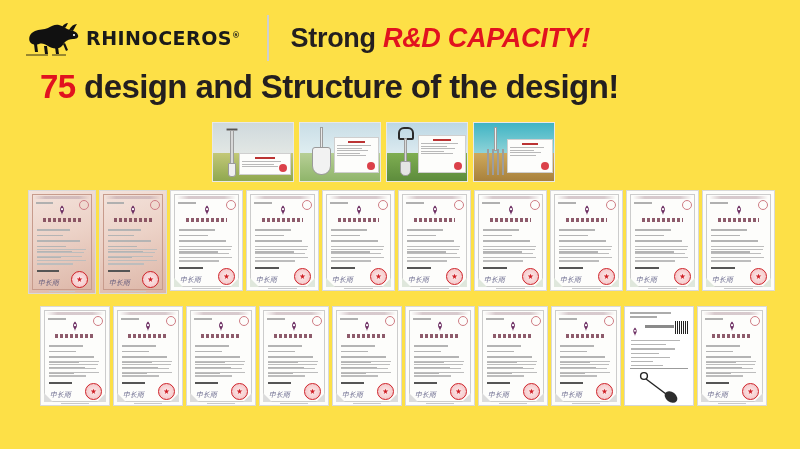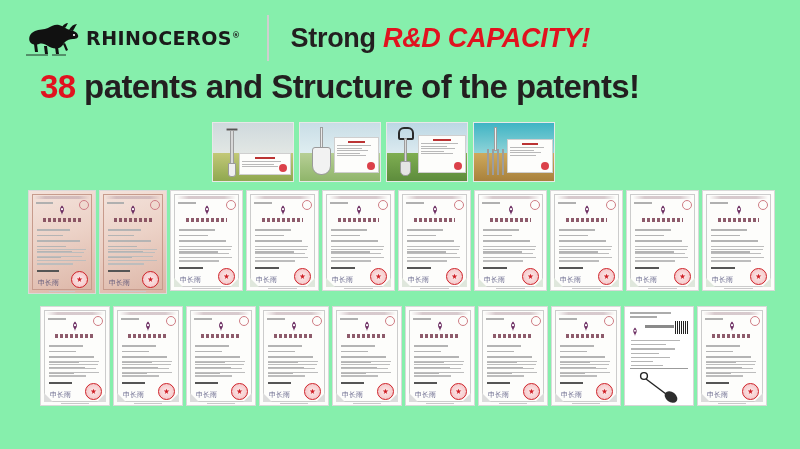--- a/index.html
+++ b/index.html
@@ -1,21 +1,21 @@
 <!DOCTYPE html>
 <html><head>
 <meta charset="utf-8">
 <style>
   html,body{margin:0;padding:0;}
   body{
     width:800px;height:449px;background:#ffffff;overflow:hidden;
     font-family:"Liberation Sans",sans-serif;
     position:relative;
   }
-  .page{position:relative;width:800px;height:449px;background:#86efac;}
+  .page{position:relative;width:800px;height:449px;background:#fde047;}
 
   
   .header{position:absolute;left:0;top:0;width:800px;height:118px;}
   .brand-row{position:absolute;left:22px;top:14px;display:flex;align-items:center;height:48px;}
   .logo{display:flex;align-items:center;height:44px;}
   .logo svg{display:block;}
   .logo-word{
     font-family:"DejaVu Sans",sans-serif;
     font-weight:700;font-size:19px;letter-spacing:.5px;color:#1a1a1a;
     margin-left:2px;line-height:1;position:relative;
@@ -49,21 +49,21 @@
     padding:2px 2px;overflow:hidden;
   }
   .mc-title{height:2px;background:#b33;margin:1px auto 2px auto;width:42%;}
   .mc-line{height:1px;background:#b9b9b9;margin:1.6px 0;}
   .mc-seal{
     position:absolute;right:3px;bottom:2px;width:8px;height:8px;border-radius:50%;
     background:#d5202a;opacity:.85;
   }
 
   
-  .cert-row{position:absolute;display:flex;align-items:flex-start;}
+  .cert-row{position:absolute;display:flex;align-items:flex-start;font-style:italic;}
   #row1{left:28px;top:190px;gap:3px;}
   #row2{left:40px;top:306px;gap:3px;}
 
   .cert{
     position:relative;box-sizing:border-box;background:#fff;
     border:1px solid #d9d9d9;overflow:hidden;
   }
   .cert .inner{position:absolute;inset:3px;border:1px solid #cdbcb8;box-sizing:border-box;}
   
   .cert.invention{background:linear-gradient(160deg,#f4e3dc 0%,#ecd2c7 45%,#dcb5a6 100%);}
@@ -173,21 +173,21 @@
           </svg>
         </span>
         <span class="logo-word"><span>RHINOCEROS</span><span class="logo-reg">®</span></span>
       </div>
 
       <div class="divider"></div>
 
       <div class="tagline"><span>Strong </span><span class="accent">R&amp;D CAPACITY!</span></div>
     </div>
 
-    <div class="headline"><span class="num">38</span><span> patents and Structure of the patents!</span></div>
+    <div class="headline"><span class="num">75</span><span> design and Structure of the design!</span></div>
   </div>
 
   <div class="photo-row">
 
     <div class="photo">
       <div class="ph-sky" style="background:linear-gradient(#cfd9dd,#e2e7e4);"></div>
       <div class="ph-ground" style="background:linear-gradient(#c3c878,#8fa84f);"></div>
       <div class="handle" style="left:17px;top:6px;width:4px;height:46px;"></div>
       <div class="blade" style="left:15px;top:40px;width:8px;height:14px;border-radius:0 0 3px 3px;"></div>
       <div class="handle" style="left:13px;top:5px;width:12px;height:3px;border-radius:2px;background:#555;"></div>

